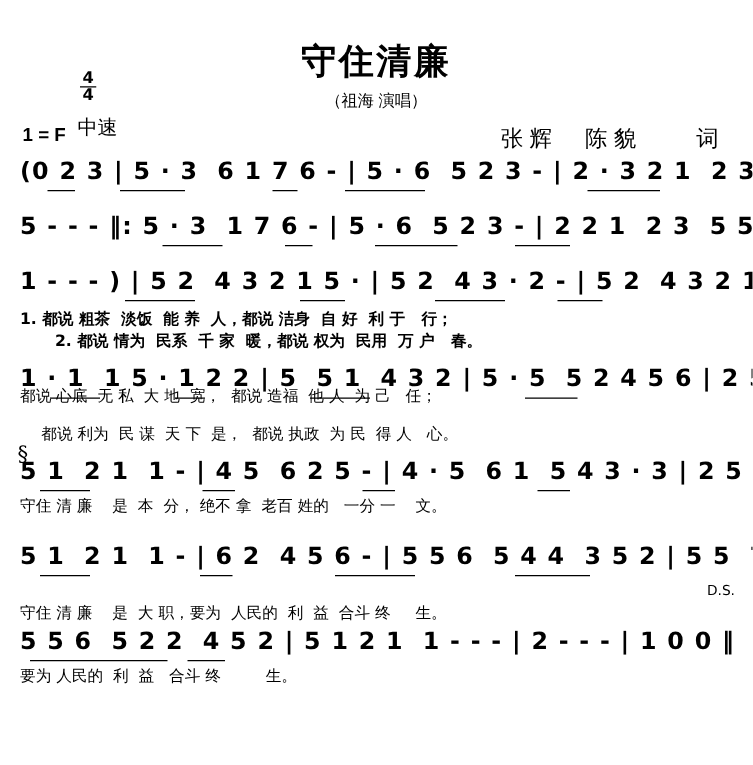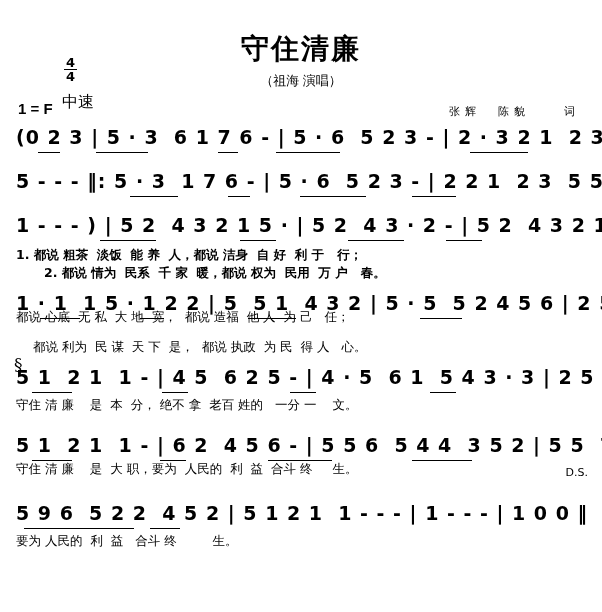--- a/index.html
+++ b/index.html
@@ -40,21 +40,21 @@
     width: 602px;
     text-align: center;
     font-family: Liberation Sans, sans-serif;
     font-size: 13px;
   }
   .credits {
     position: absolute;
     right: 22px;
     top: 62px;
     font-family: "DejaVu Sans", sans-serif;
-    font-size: 11px;
+    font-size: 18px;
     line-height: 20px;
     text-align: right;
     white-space: pre;
   }
   .credit-line { display: block; letter-spacing: 5px; }
   .keysig {
     position: absolute;
     left: 18px;
     top: 64px;
     font-family: Liberation Sans, sans-serif;
@@ -168,26 +168,26 @@
   </div>
 
   <div class="row" style="top:364px;">
     <div class="segno" style="top:-10px;">§</div>
     <div class="notes">5 1  2 1  1 - | 4 5  6 2 5 - | 4 · 5  6 1  5 4 3 · 3 | 2 5  7 1  7 2 - |</div>
     <div class="lyric" style="top:32px;">守住 清 廉    是  本  分， 绝不 拿  老百 姓的   一分 一    文。</div>
   </div>
 
   <div class="row" style="top:432px;">
     <div class="notes">5 1  2 1  1 - | 6 2  4 5 6 - | 5 5 6  5 4 4  3 5 2 | 5 5  7 1 2  1 - :‖</div>
-    <div class="lyric" style="top:28px;">守住 清 廉    是  大 职，要为  人民的  利  益  合斗 终     生。</div>
+    <div class="lyric" style="top:49px;">守住 清 廉    是  大 职，要为  人民的  利  益  合斗 终     生。</div>
     <div class="dsmark" style="right:14px; top:34px;">D.S.</div>
   </div>
 
   <div class="row" style="top:500px;">
-    <div class="notes">5 9 6  5 2 2  4 5 2 | 5 1 2 1  1 - - - | 1 - - - | 1 0 0 ‖</div>
+    <div class="notes">5 5 6  5 2 2  4 5 2 | 5 1 2 1  1 - - - | 2 - - - | 1 0 0 ‖</div>
     <div class="lyric" style="top:32px;">要为 人民的  利  益   合斗 终         生。</div>
   </div>
 
   <div class="beam" style="left:38px; top:152px; width:22px;"></div>
   <div class="beam" style="left:96px; top:152px; width:52px;"></div>
   <div class="beam" style="left:218px; top:152px; width:20px;"></div>
   <div class="beam" style="left:276px; top:152px; width:64px;"></div>
   <div class="beam" style="left:470px; top:152px; width:58px;"></div>
 
   <div class="beam" style="left:130px; top:196px; width:48px;"></div>

